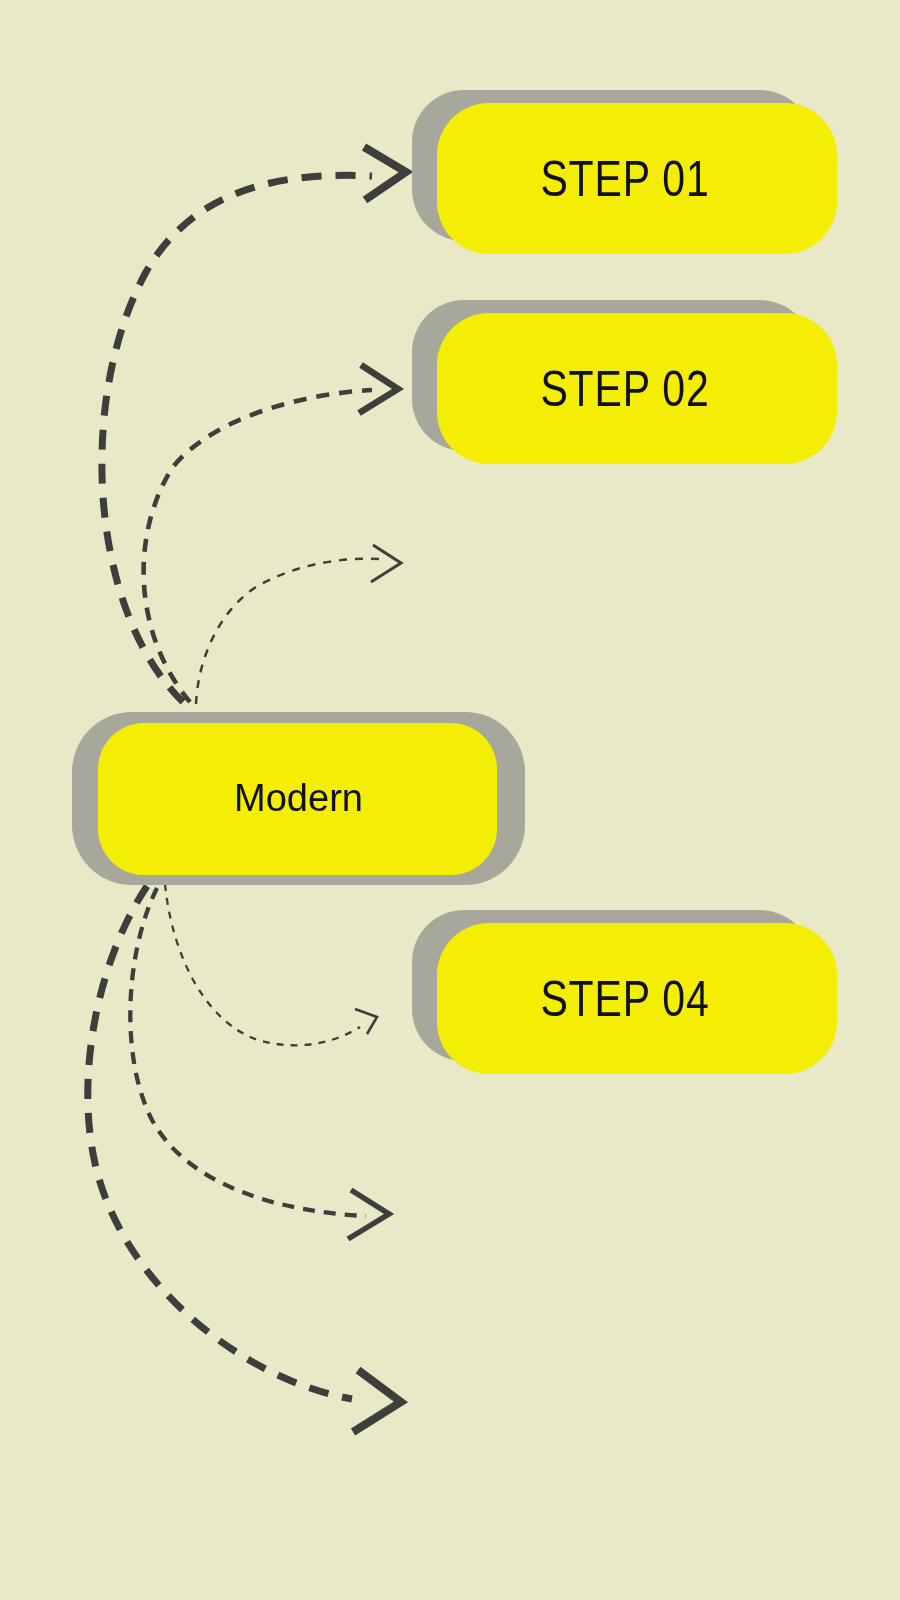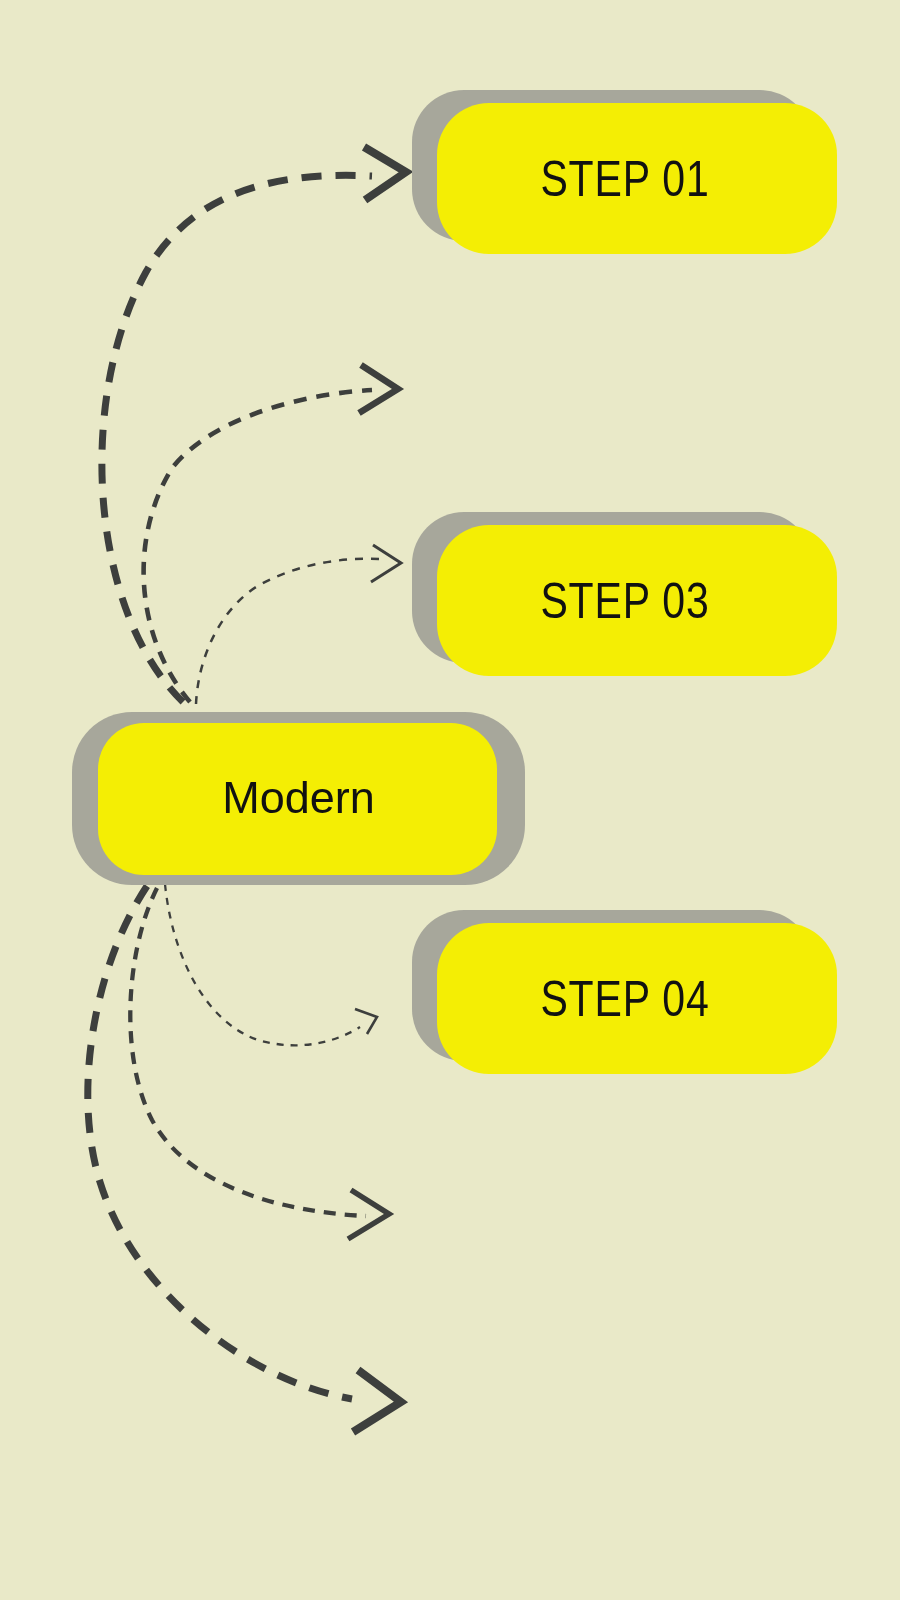--- a/index.html
+++ b/index.html
@@ -23,21 +23,21 @@
     transform:scaleX(0.82);transform-origin:50% 50%;
     white-space:nowrap;
   }
   
   .center-node{position:absolute;left:72px;top:712px;width:453px;height:173px;}
   .center-node .shadow{position:absolute;left:0;top:0;right:0;bottom:0;border-radius:60px;background:var(--shadow);}
   .center-node .face{position:absolute;left:26px;top:11px;width:399px;height:152px;border-radius:46px;background:var(--fill);}
   .center-node .label{
     position:absolute;left:0;top:0;right:0;bottom:0;
     display:flex;flex-direction:column;align-items:center;justify-content:center;
-    font-size:45px;line-height:1.34;color:var(--text);text-align:center;
+    font-size:38px;line-height:1.34;color:var(--text);text-align:center;
   }
 </style>
 </head>
 <body>
 
 <div class="canvas">
 
   <svg class="arrows-layer" viewBox="0 0 900 1600" xmlns="http://www.w3.org/2000/svg">
       <path d="M 183 702 C 90 612, 76 400, 146 272 C 196 184, 290 172, 372 176" fill="none" stroke="#3d3f3d" stroke-width="7" stroke-dasharray="20 14" stroke-linecap="butt"></path>
       <path d="M 364 147 L 406 172 L 365 200" fill="none" stroke="#3d3f3d" stroke-width="8" stroke-linejoin="miter" stroke-linecap="butt"></path>
@@ -52,26 +52,26 @@
       <path d="M 147 886 C 94 966, 72 1092, 100 1182 C 134 1292, 246 1380, 352 1399" fill="none" stroke="#3d3f3d" stroke-width="7" stroke-dasharray="20 14" stroke-linecap="butt"></path>
       <path d="M 358 1370 L 401 1402 L 353 1432" fill="none" stroke="#3d3f3d" stroke-width="8" stroke-linejoin="miter" stroke-linecap="butt"></path>
     </svg>
 
   <div class="step" style="top:90px">
     <div class="shadow"></div>
     <div class="face"></div>
     <div class="label">STEP 01</div>
   </div>
 
-
-  <div class="step" style="top:512px">
+  <div class="step" style="top:300px">
     <div class="shadow"></div>
     <div class="face"></div>
-    <div class="label">STEP 03</div>
+    <div class="label">STEP 02</div>
   </div>
+
 
   <div class="center-node">
     <div class="shadow"></div>
     <div class="face"></div>
     <div class="label">
       <span>Modern</span>
     </div>
   </div>
 
   <div class="step" style="top:910px">

